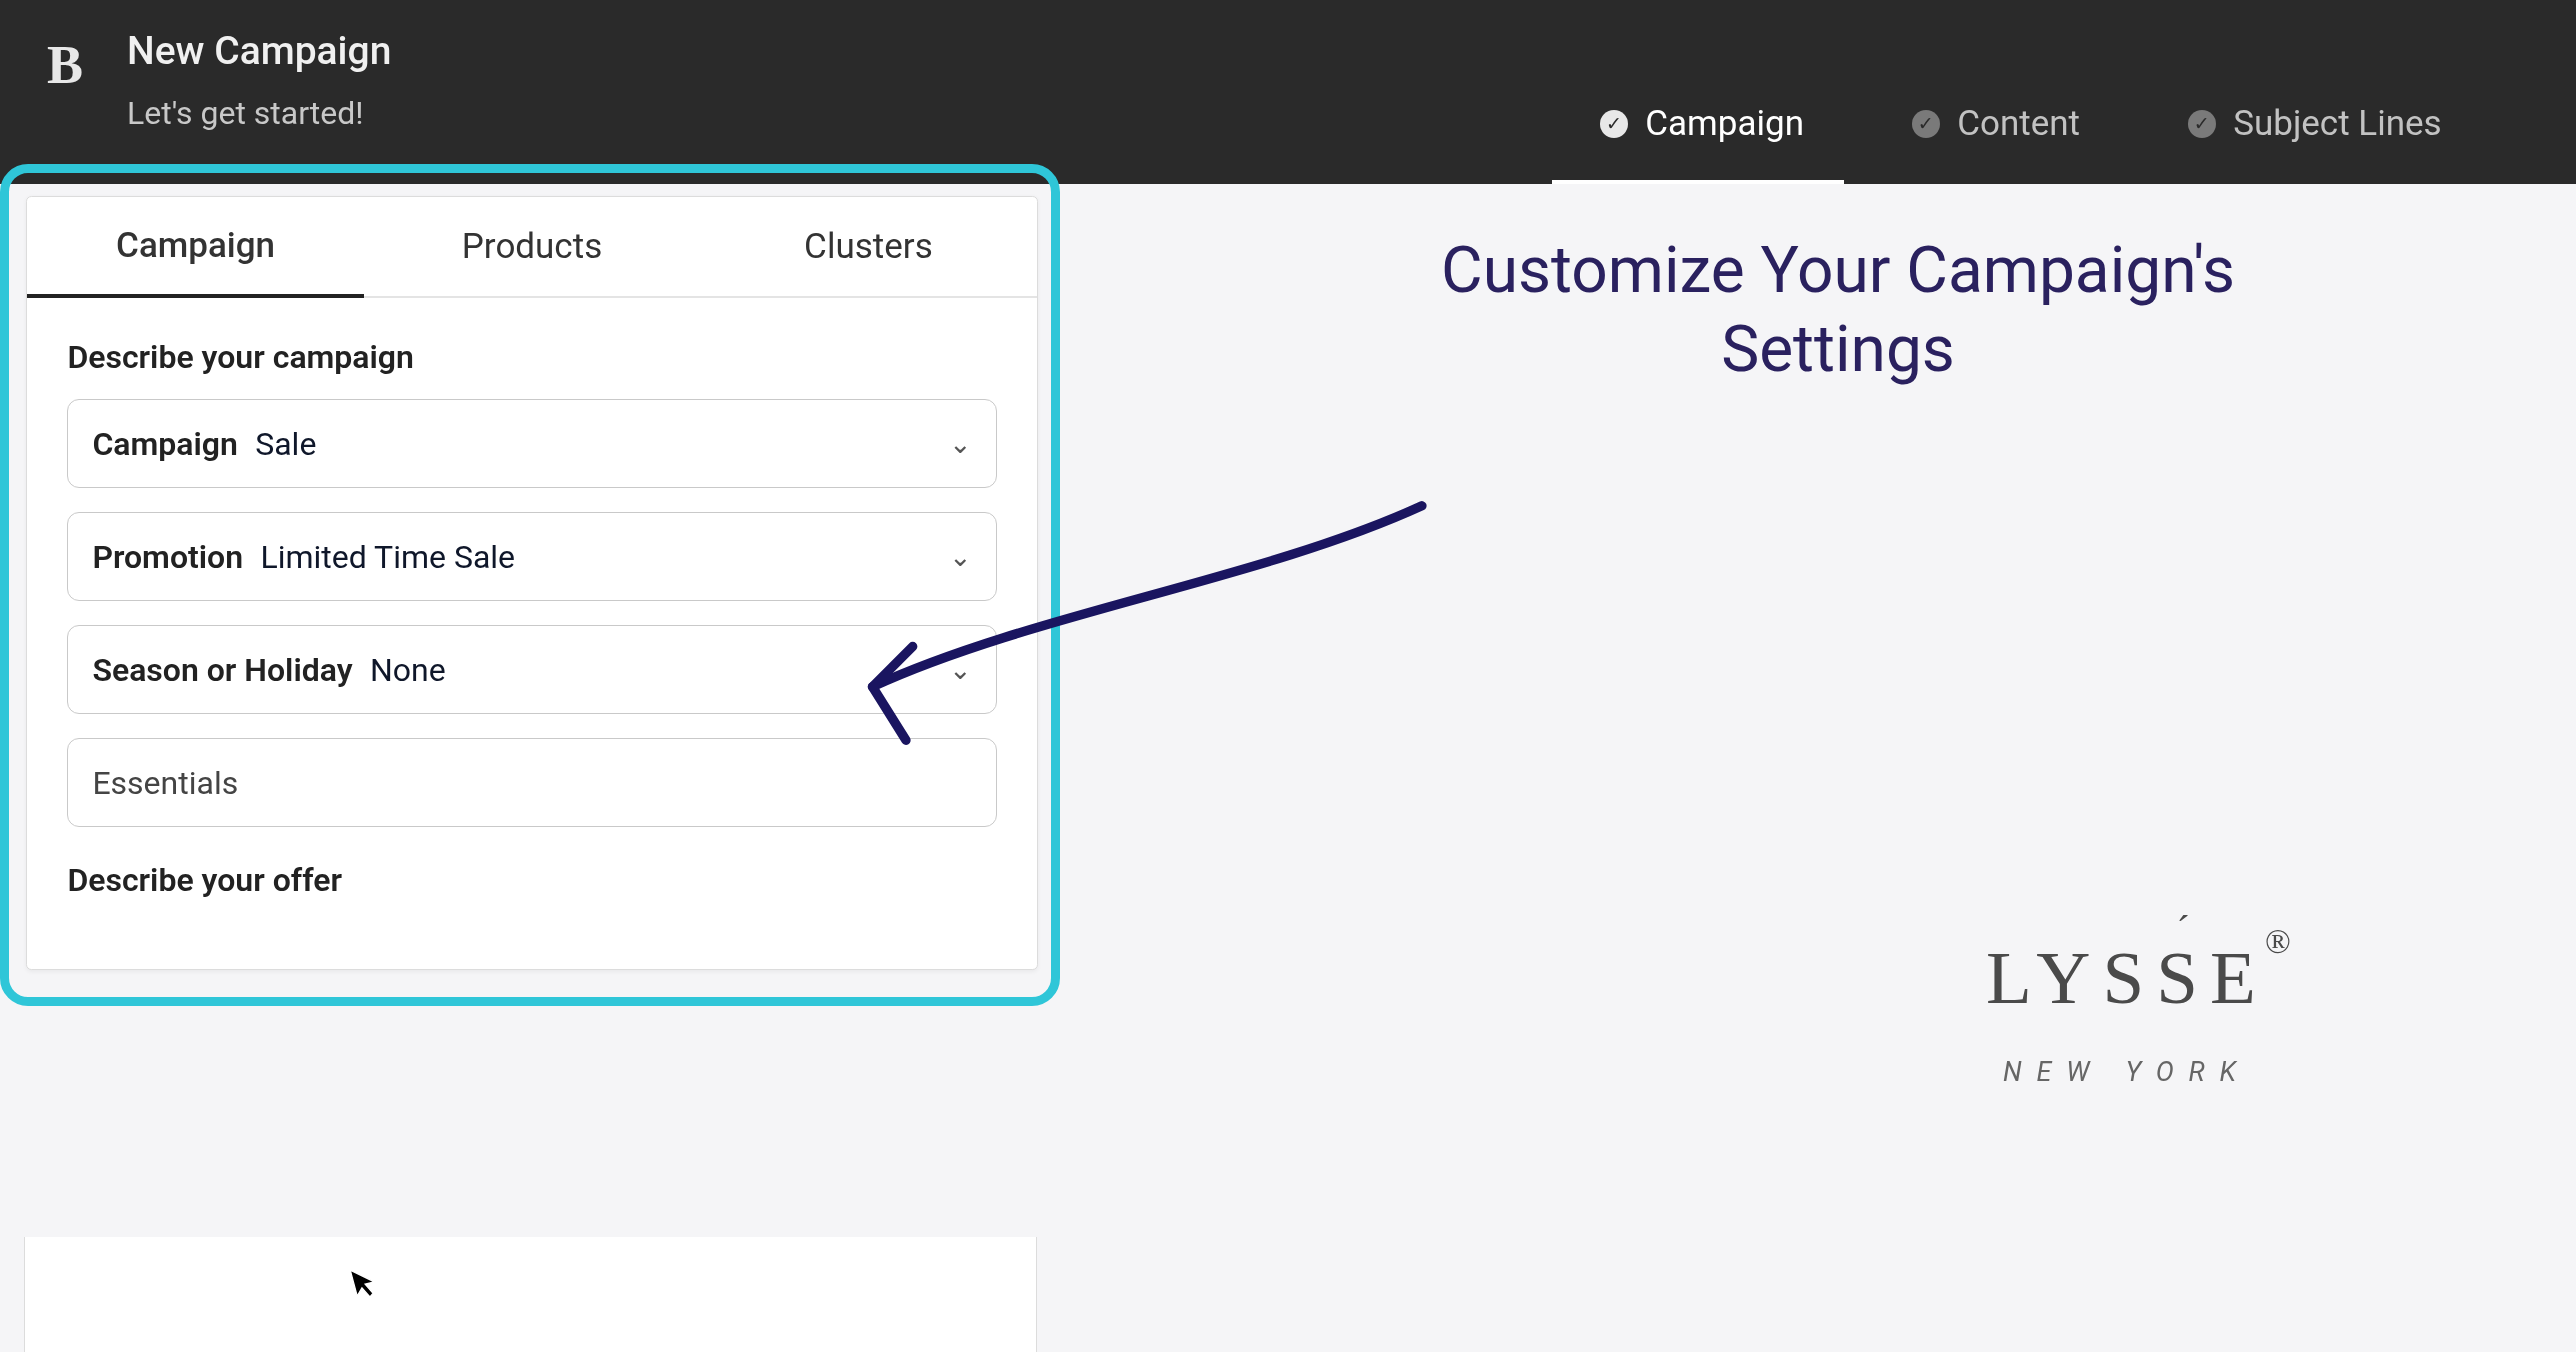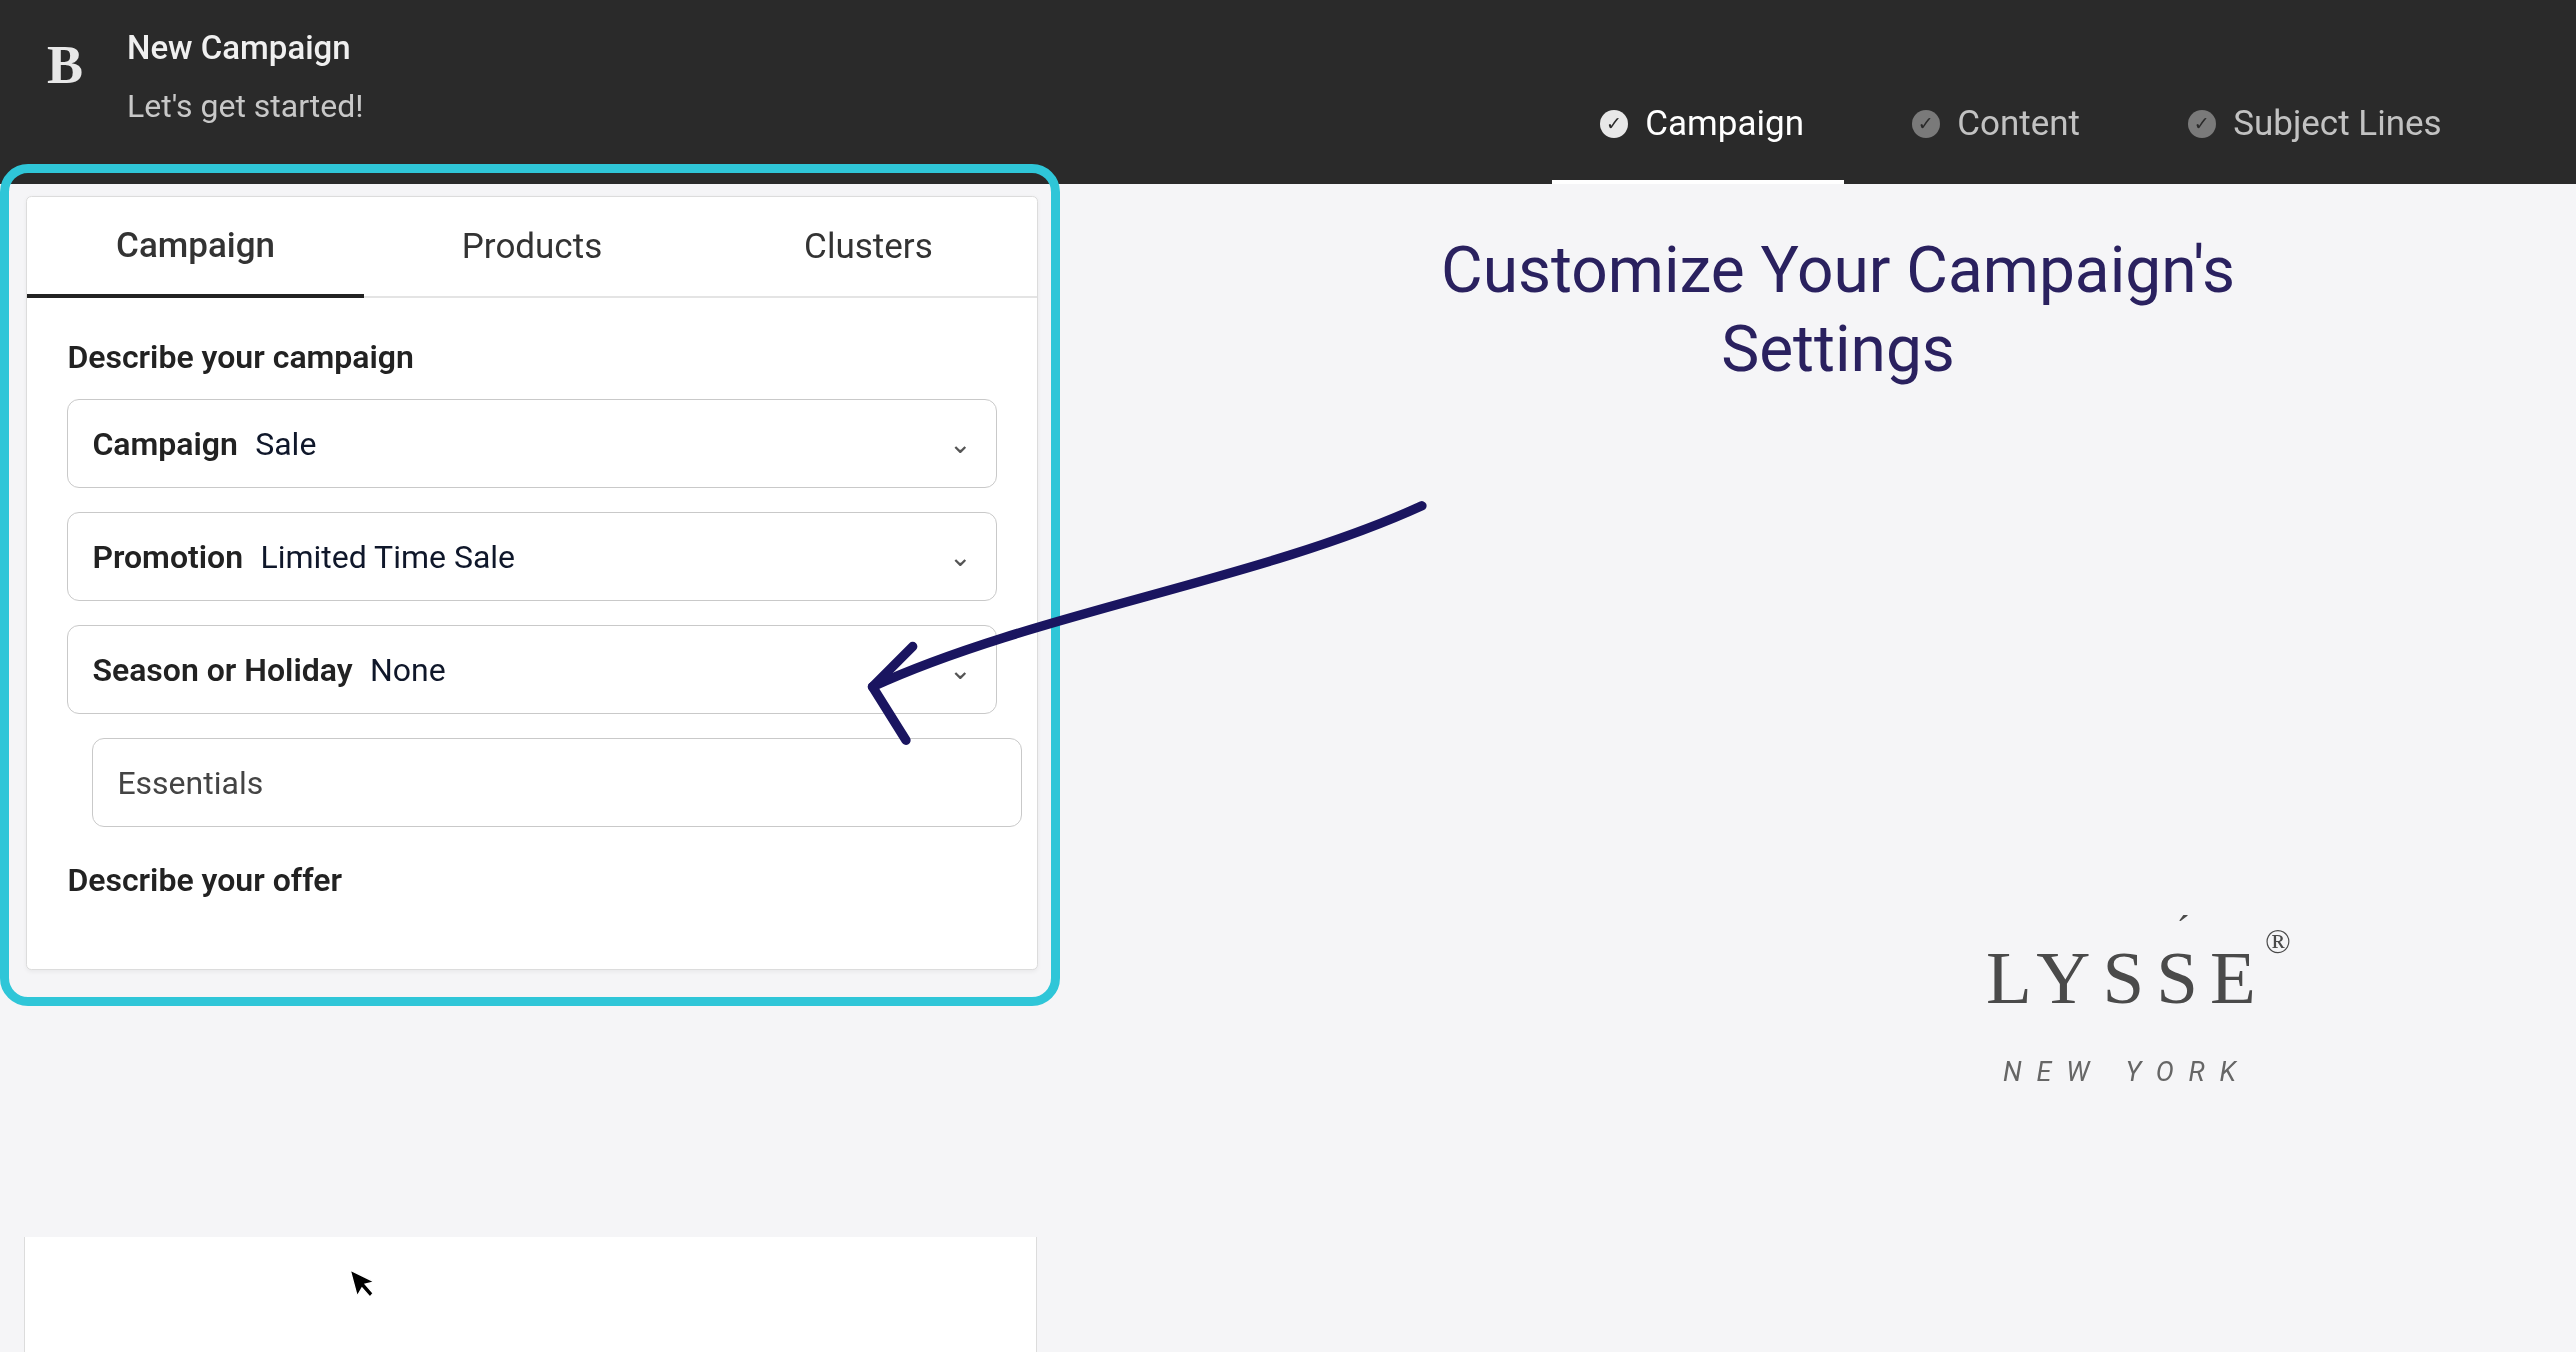--- a/index.html
+++ b/index.html
@@ -30,21 +30,21 @@
     font-weight: 700;
     font-family: Georgia, "Times New Roman", serif;
     color: #e8e8e8;
   }
   .title-block {
     position: absolute;
     top: 28px;
     left: 127px;
   }
   .title {
-    font-size: 33px;
+    font-size: 39px;
     font-weight: 500;
     color: #f0f0f0;
   }
   .subtitle {
     font-size: 32px;
     font-weight: 400;
     color: #c8c8c8;
     margin-top: 20px;
   }
   .steps {
@@ -160,21 +160,20 @@
     cursor: pointer;
   }
   .select .prefix { font-weight: 600; color: #222; margin-right: 9.4px; }
   .select .value { font-weight: 400; color: #0f172a; }
   .chev {
     font-size: 27px;
     color: #555;
   }
   .input {
     cursor: text;
-    margin-left: 25px;
   }
   .input.active {
     border: 2px solid #5a52d6;
   }
 
   
   .callout {
     position: absolute;
     top: 47px;
     left: 1402px;

